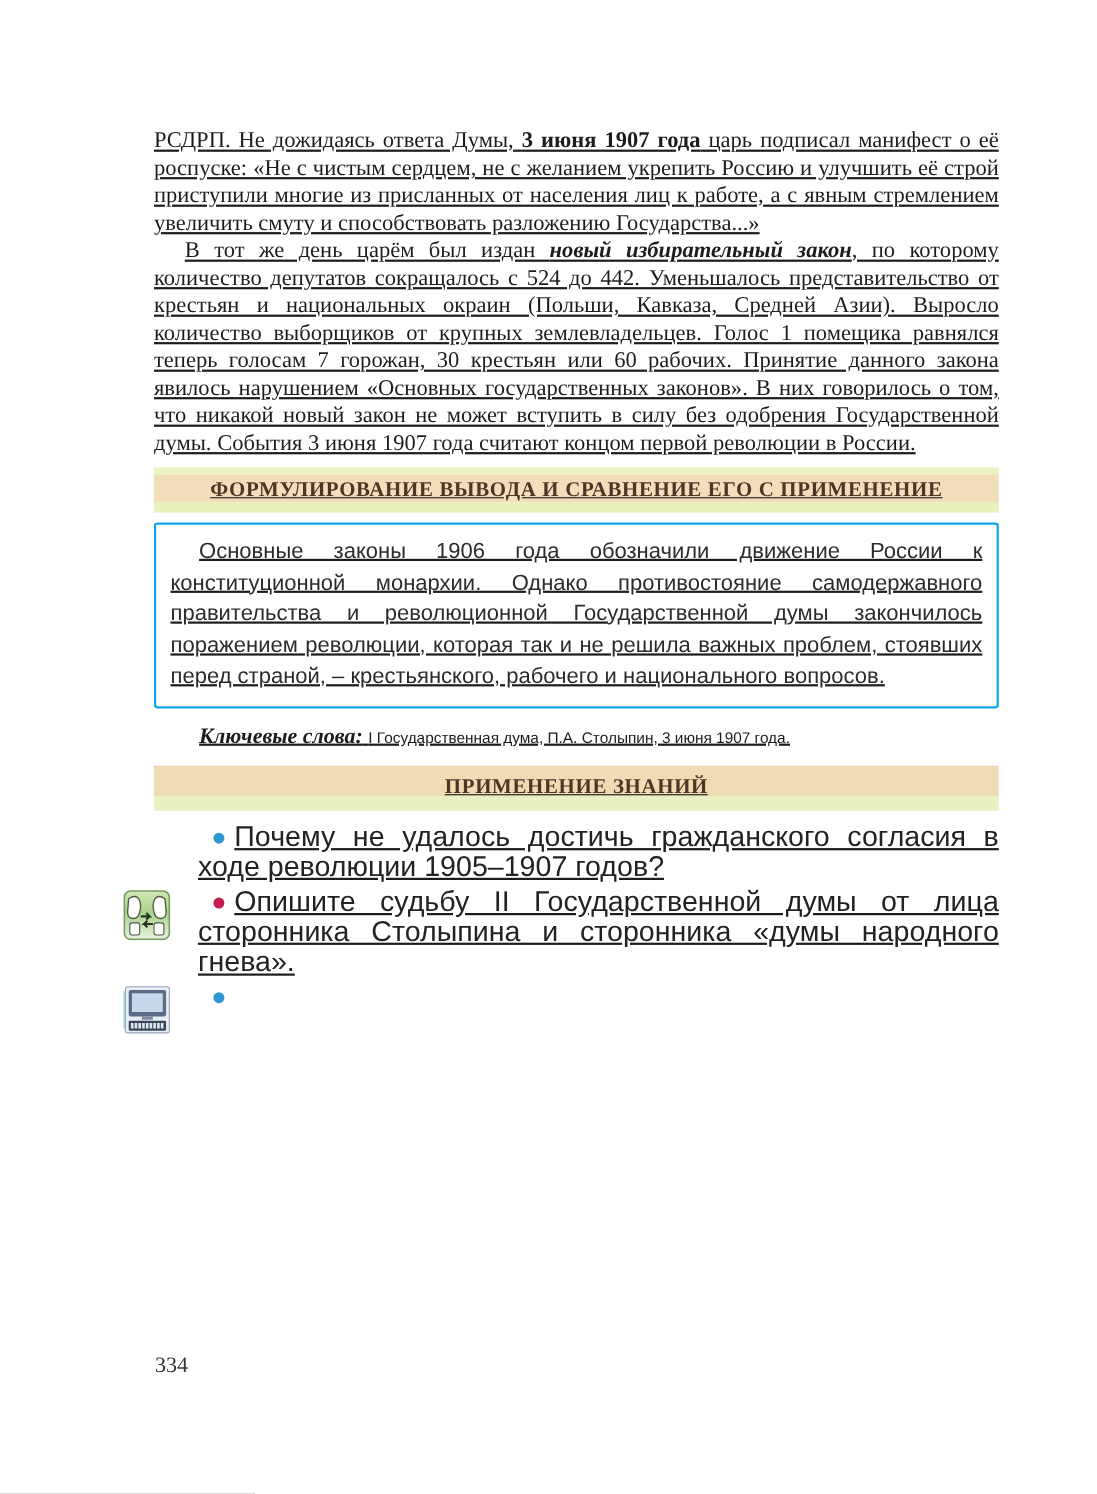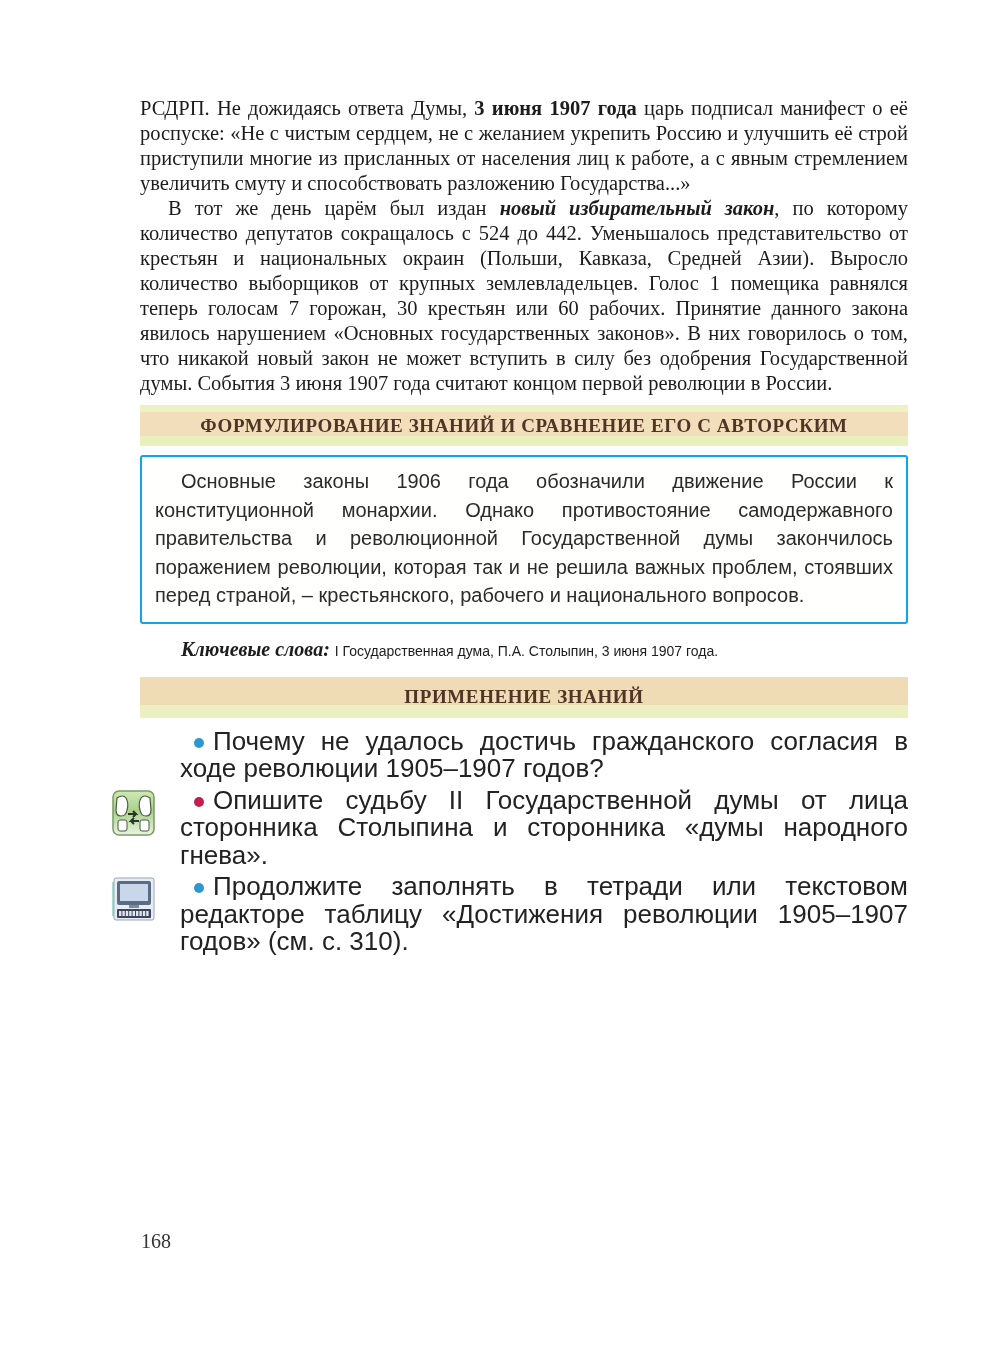--- a/index.html
+++ b/index.html
@@ -9,22 +9,23 @@
     height: 1358px;
     margin: 0 auto;
     background: #ffffff;
     font-family: "Liberation Serif", serif;
     color: #1c1c1c;
     overflow: hidden;
   }
   .content {
     position: absolute;
     left: 140px;
-    top: 96px;
+    top: 116px;
     width: 768px;
+    text-decoration: underline;
   }
   p.body {
     margin: 0;
     font-size: 20.5px;
     line-height: 25px;
     text-align: justify;
   }
   p.body .bold { font-weight: bold; }
   p.body .bolditalic { font-weight: bold; font-style: italic; margin-top: 38px; }
   p.indent { text-indent: 28px; }
@@ -119,21 +120,21 @@
 <body>
 
 <div class="page">
   <div class="content">
 
     <p class="body"><span>РСДРП. Не дожидаясь ответа Думы, </span><span class="bold">3 июня 1907 года</span><span> царь подписал манифест о её роспуске: «Не с чистым сердцем, не с желанием укрепить Россию и улучшить её строй приступили многие из присланных от населения лиц к работе, а с явным стремлением увеличить смуту и способствовать разложению Государства...»</span></p>
 
     <p class="body indent"><span>В тот же день царём был издан </span><span class="bolditalic">новый избирательный закон</span><span>, по которому количество депутатов сокращалось с 524 до 442. Уменьшалось представительство от крестьян и национальных окраин (Польши, Кавказа, Средней Азии). Выросло количество выборщиков от крупных землевладельцев. Голос 1 помещика равнялся теперь голосам 7 горожан, 30 крестьян или 60 рабочих. Принятие данного закона явилось нарушением «Основных государственных законов». В них говорилось о том, что никакой новый закон не может вступить в силу без одобрения Государственной думы. События 3 июня 1907 года считают концом первой революции в России.</span></p>
 
     <div class="banner">
-      <span>ФОРМУЛИРОВАНИЕ ЗНАНИЙ И СРАВНЕНИЕ ЕГО С АВТОРСКИМ</span>
+      <span>ФОРМУЛИРОВАНИЕ ВЫВОДА И СРАВНЕНИЕ ЕГО С ПРИМЕНЕНИЕ</span>
     </div>
 
     <div class="conclusion-box">
       <p>Основные законы 1906 года обозначили движение России к конституционной монархии. Однако противостояние самодержавного правительства и революционной Государственной думы закончилось поражением революции, которая так и не решила важных проблем, стоявших перед страной, – крестьянского, рабочего и национального вопросов.</p>
     </div>
 
     <p class="keywords"><span class="kw-label">Ключевые слова:</span> <span class="kw-text">I Государственная дума, П.А. Столыпин, 3 июня 1907 года.</span></p>
 
     <div class="banner banner2">
       <span>ПРИМЕНЕНИЕ ЗНАНИЙ</span>
@@ -178,20 +179,20 @@
                 <rect x="10.4" y="35" width="2.4" height="5"></rect>
               <rect x="13.8" y="35" width="2.4" height="5"></rect>
                 <rect x="17.2" y="35" width="2.4" height="5"></rect>
               <rect x="20.6" y="35" width="2.4" height="5"></rect>
                 <rect x="24" y="35" width="2.4" height="5"></rect>
               <rect x="27.4" y="35" width="2.4" height="5"></rect>
                 <rect x="30.8" y="35" width="2.4" height="5"></rect>
               <rect x="34.2" y="35" width="2.4" height="5"></rect>
             </g>
           </svg>
-        </span><span class="dot" style="background-color: rgb(46, 151, 208);"></span><span>Продолжите заполнять в тетради или текстовом редакторе таблицу «Достижения революции 1905–1907 годов» (см. с. 310).</span>
+        </span><span class="dot" style="background-color: rgb(46, 151, 208);"></span>
       </div>
 
     </div>
   </div>
 
-  <div class="page-number">168</div>
+  <div class="page-number">334</div>
 </div>
 
 </body></html>

